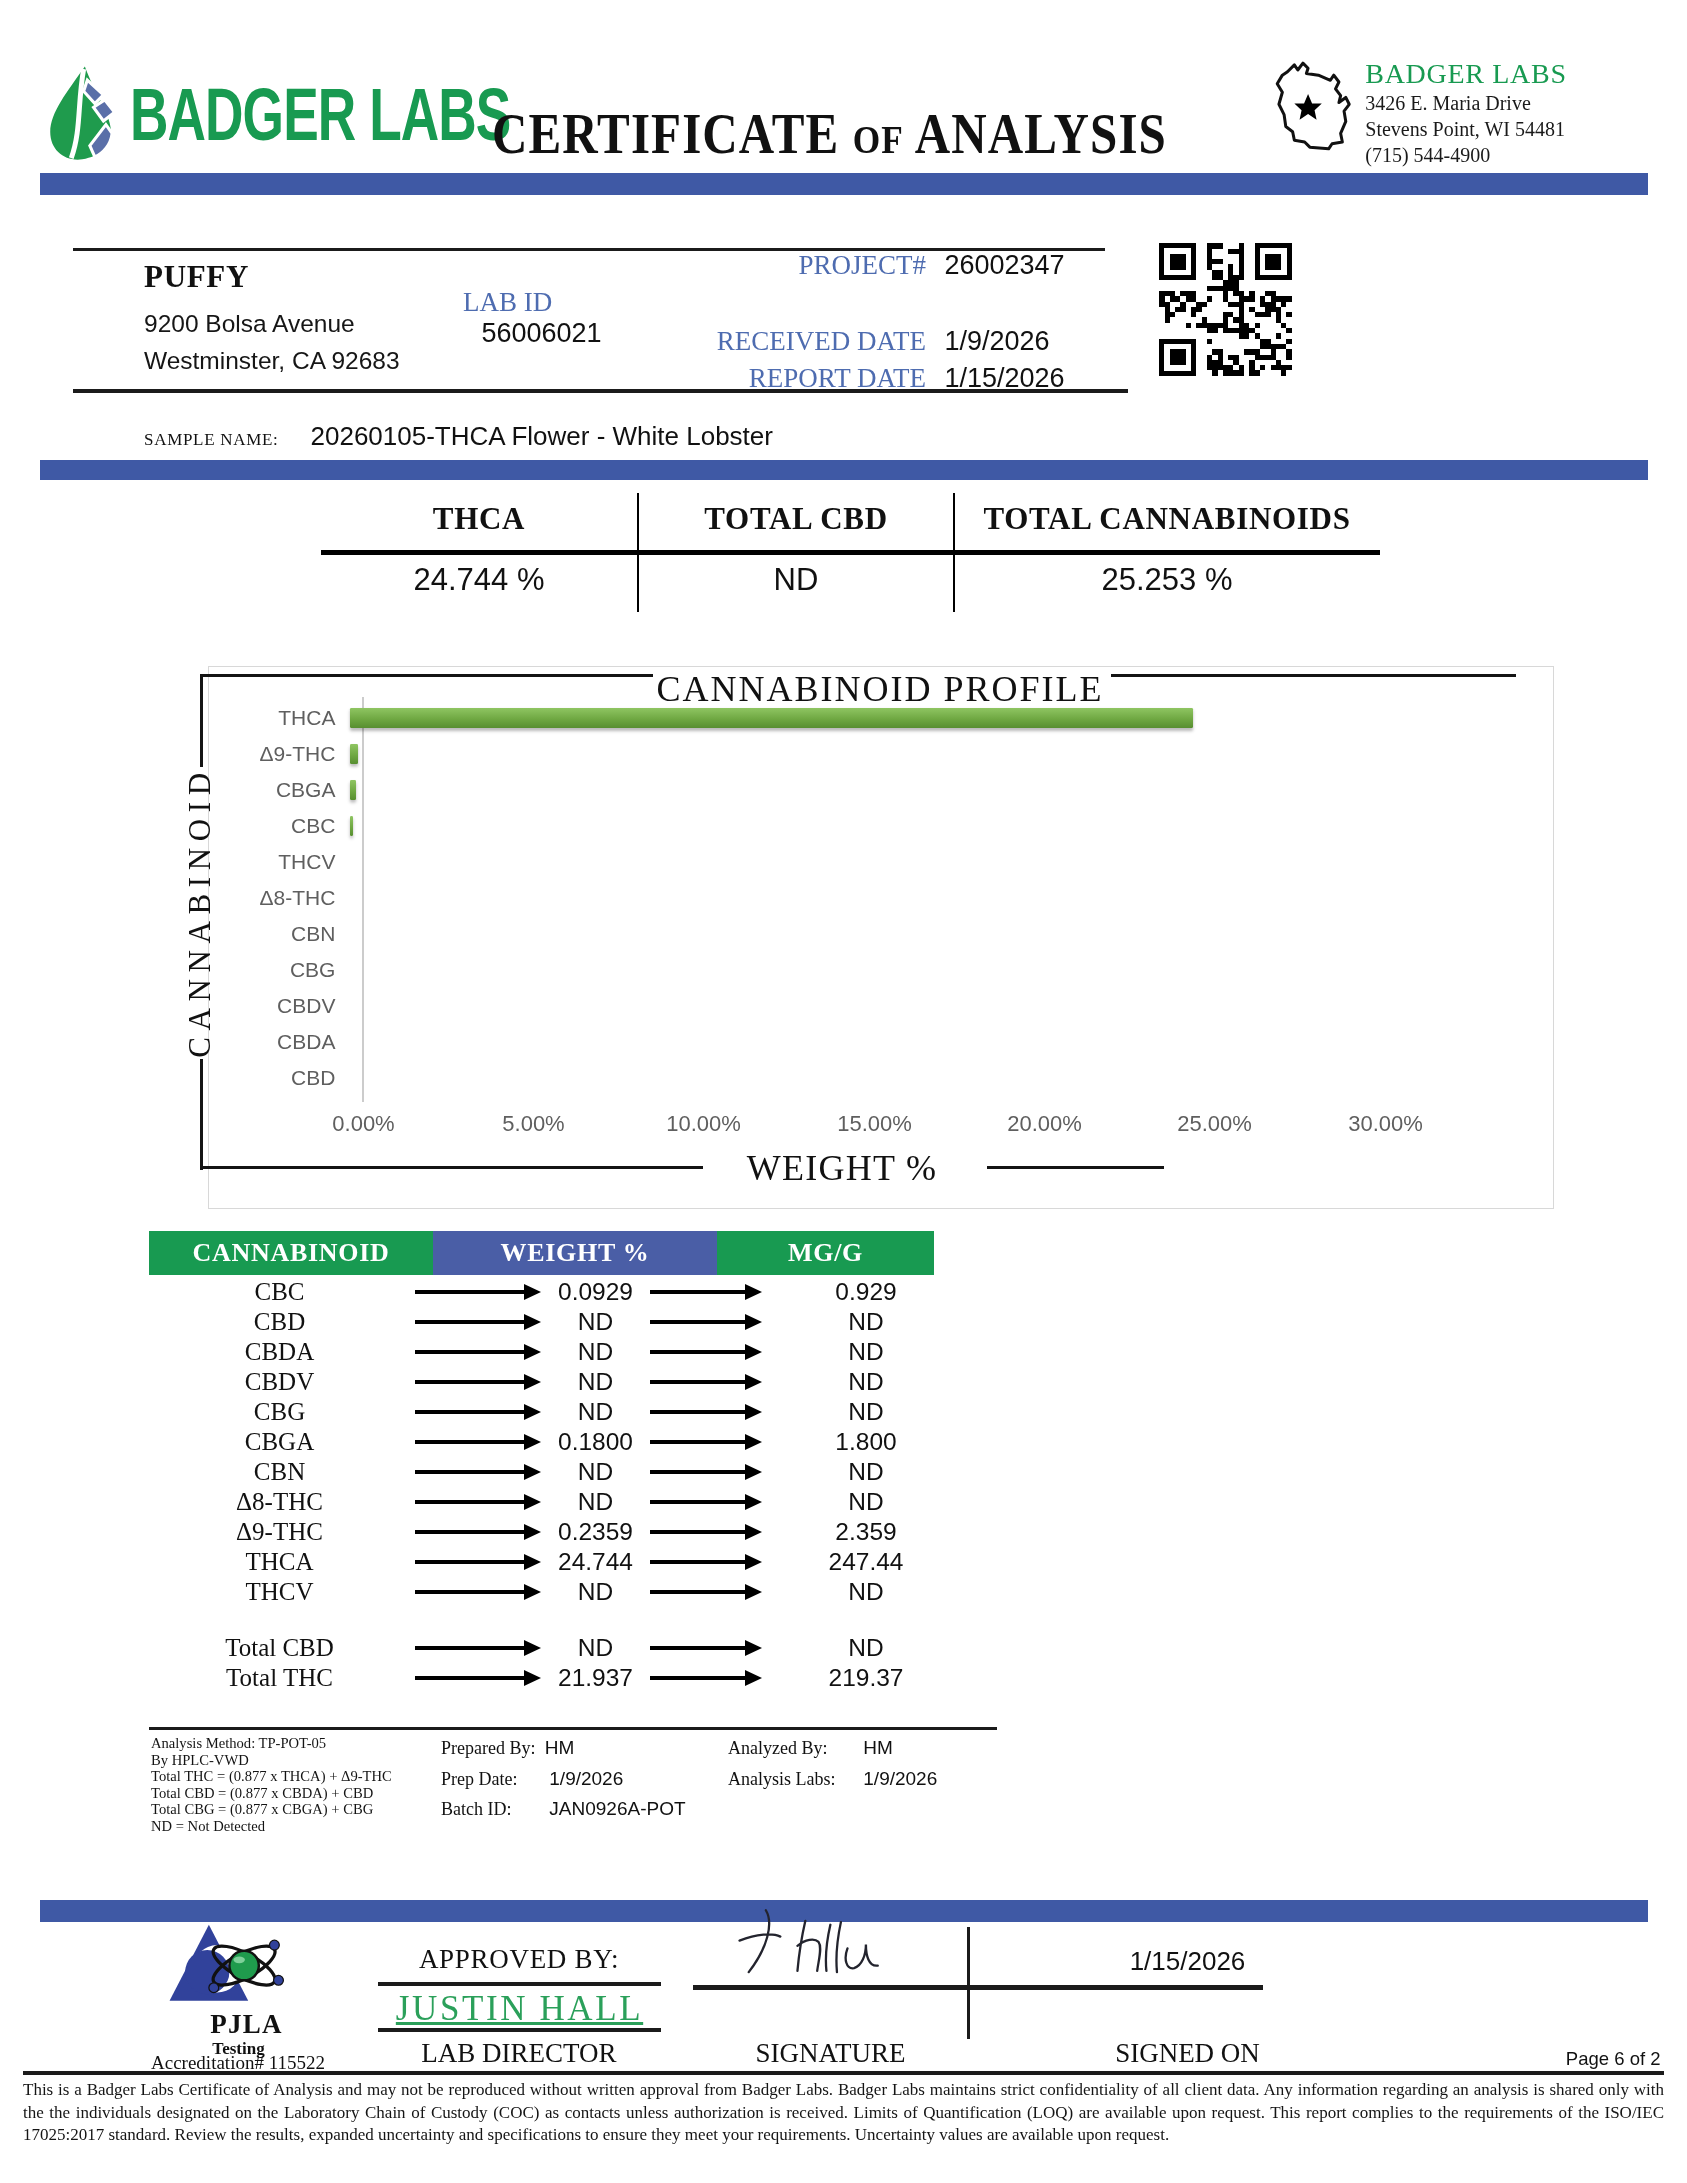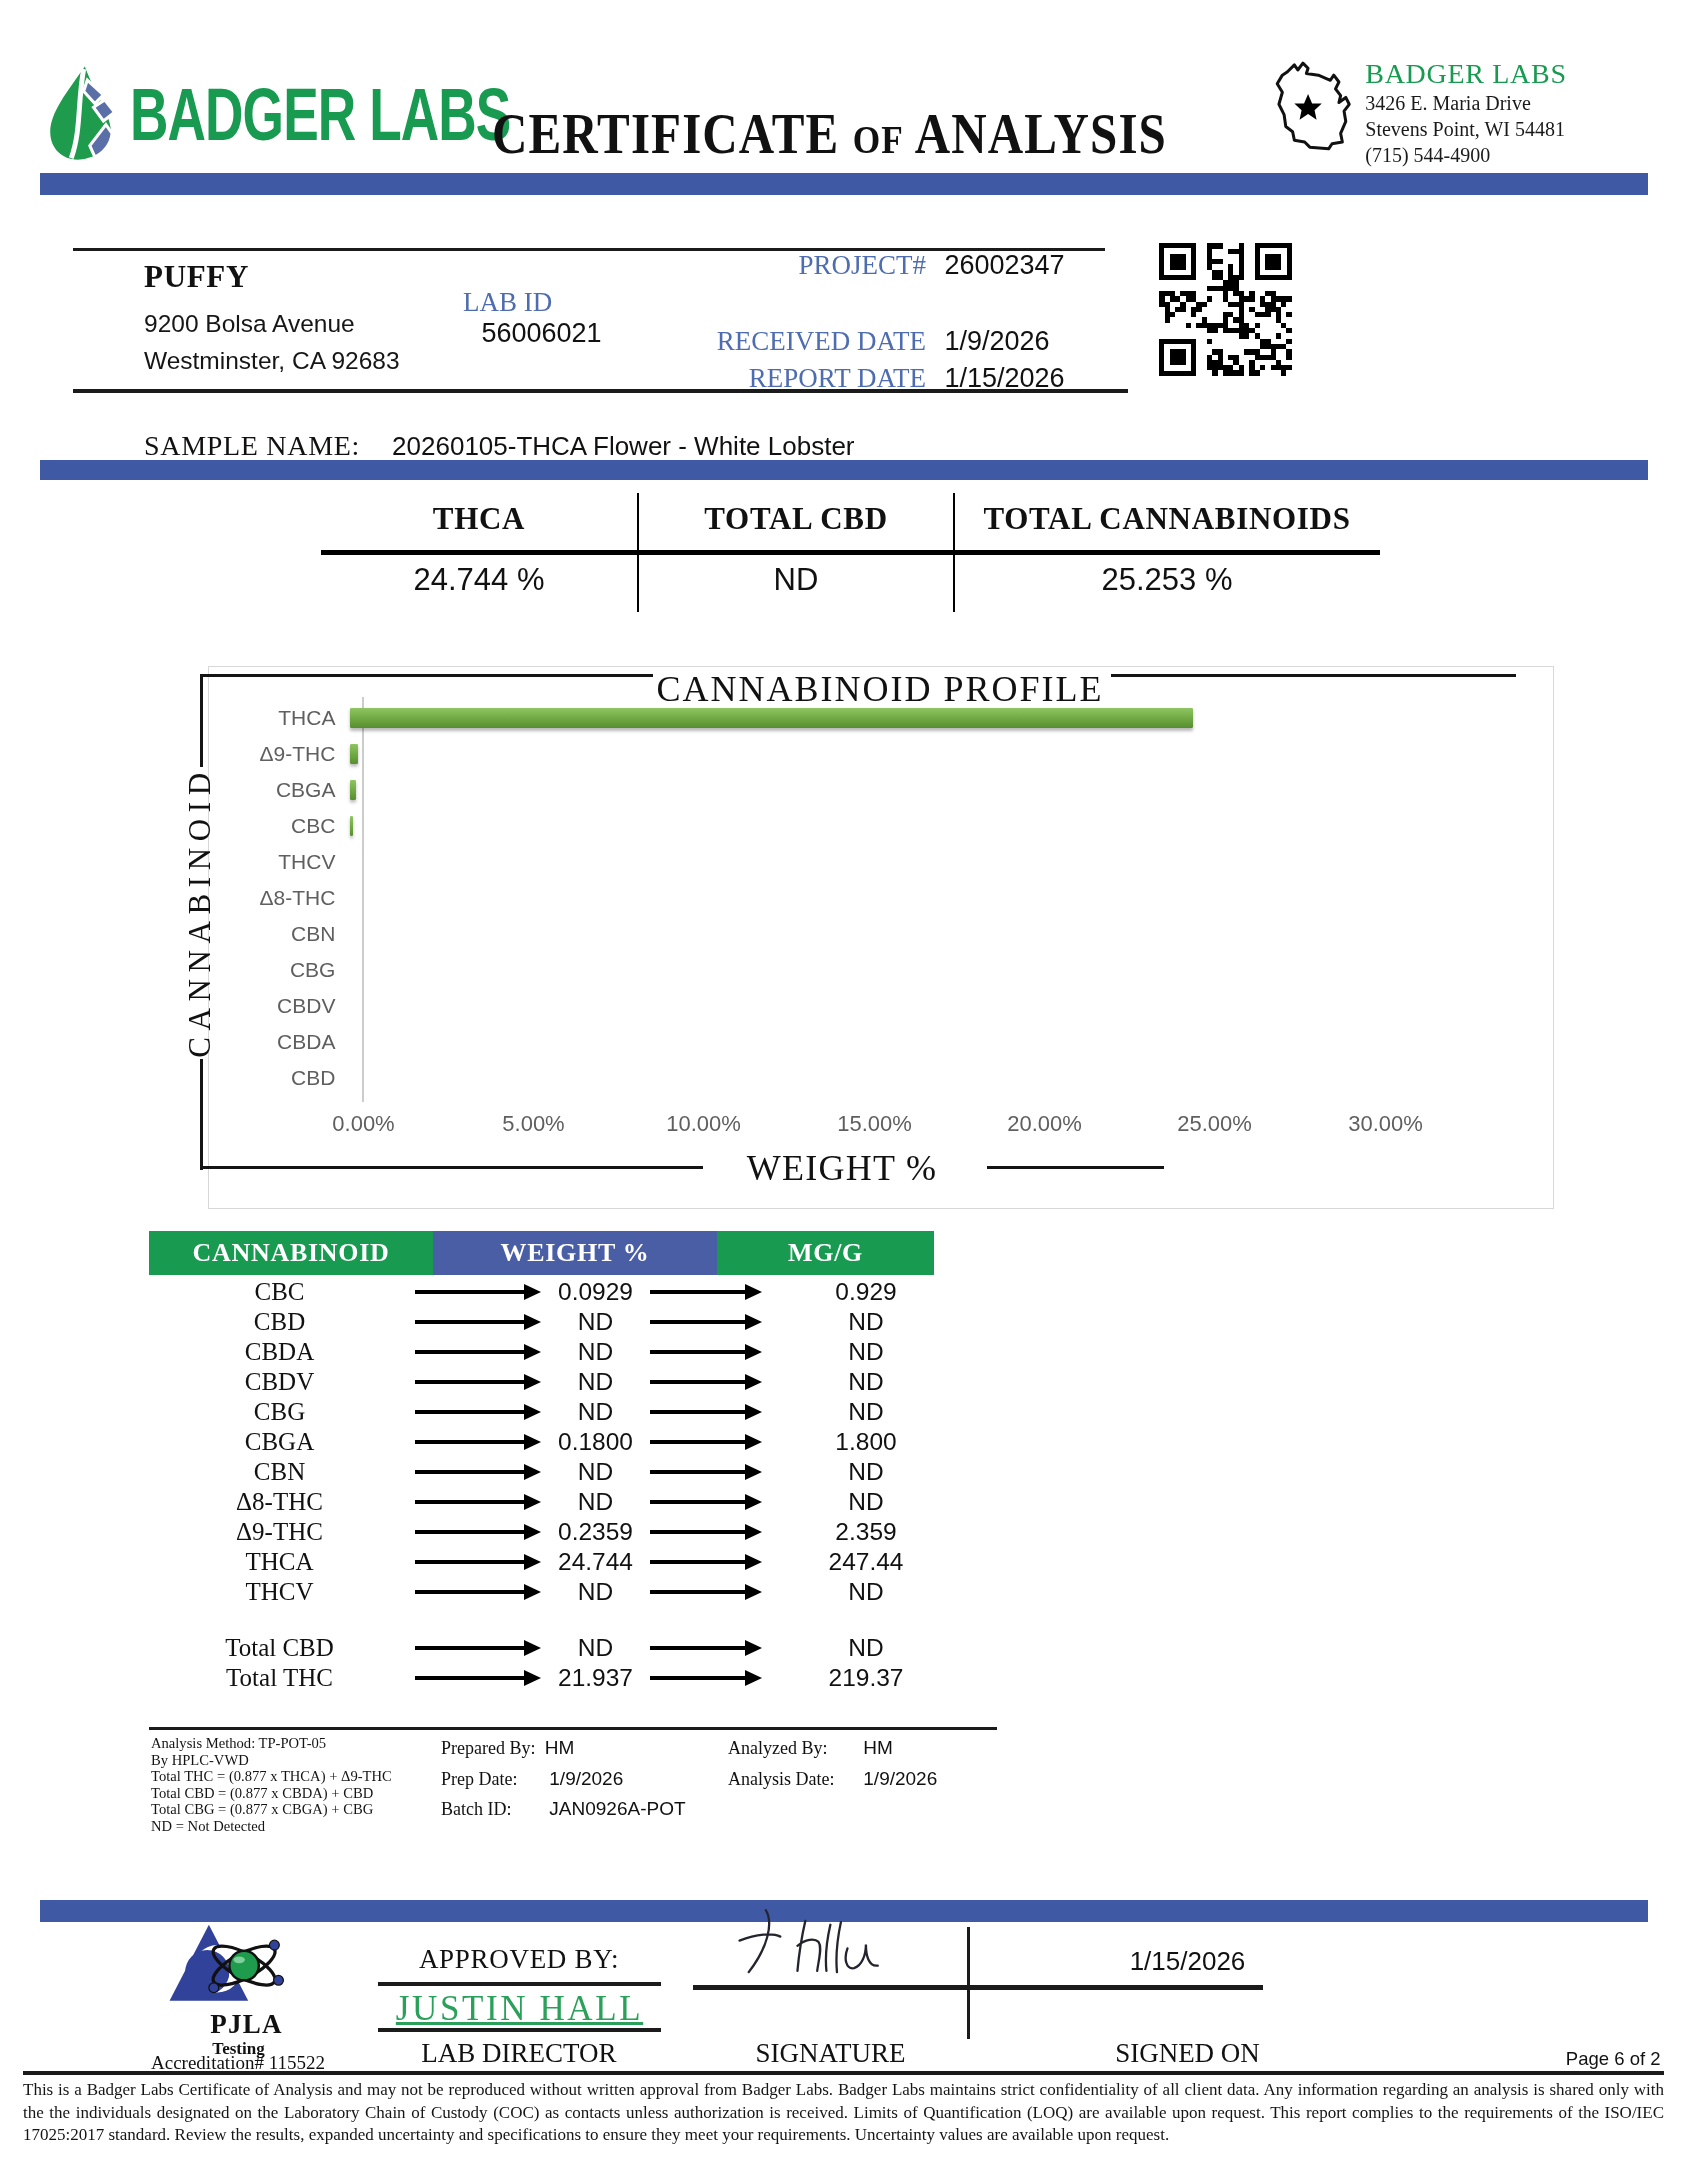--- a/index.html
+++ b/index.html
@@ -27,21 +27,21 @@
   .report-heading { position:absolute; left:142px; top:204px; display:flex; align-items:baseline; gap:12px; }
   .rh-accent { color:#4e6cb0; font-size:36px; }
   .rh-rest { color:#141414; font-size:29px; letter-spacing:0.7px; }
   .hline { position:absolute; background:#1b1b1b; }
   .client-name { position:absolute; left:144px; top:259px; font-weight:bold; font-size:31px; letter-spacing:0.7px; }
   .client-addr { position:absolute; left:144px; font-family:"Liberation Sans", sans-serif; font-size:24.5px; color:#161616; }
   .field-row { position:absolute; left:463px; width:681px; display:flex; align-items:baseline; }
   .f-label { flex:1; text-align:right; color:#4e6cb0; font-size:27px; }
   .f-value { width:218px; padding-left:18.5px; font-family:"Liberation Sans", sans-serif; font-size:27px; color:#111; }
   .sample-row { position:absolute; left:144px; top:401px; display:flex; align-items:baseline; }
-  .sample-label { font-size:28px; letter-spacing:0.7px;margin-top:29px; }
+  .sample-label { font-size:17px; letter-spacing:0.7px;margin-top:29px; }
   .sample-value { margin-left:32px; font-family:"Liberation Sans", sans-serif; font-size:26px; }
 
   
   .qr { position:absolute; left:1154px; top:238px; width:143px; height:143px; background:#fff; padding:5.3px; }
   .qr-modules { display:grid; grid-template-columns:repeat(25,5.3px); grid-auto-rows:5.3px; }
   .qm.on { background:#000; }
   .qr-finder { position:absolute; width:37px; height:37px; border:5.3px solid #000; background:#fff; }
   .qr-finder::after { content:''; position:absolute; inset:5.3px; background:#000; }
   .qf-tl { left:5.3px; top:5.3px; } .qf-tr { right:5.3px; top:5.3px; } .qf-bl { left:5.3px; bottom:5.3px; }
 
@@ -1097,21 +1097,21 @@
   </div>
   <div class="note-row" style="left:441px;top:1798px;">
     <span class="note-label" style="width:99px;">Batch ID:</span>
     <span class="note-value">JAN0926A-POT</span>
   </div>
   <div class="note-row" style="left:728px;top:1737px;">
     <span class="note-label" style="width:126px;">Analyzed By:</span>
     <span class="note-value">HM</span>
   </div>
   <div class="note-row" style="left:728px;top:1768px;">
-    <span class="note-label" style="width:126px;">Analysis Date:</span>
+    <span class="note-label" style="width:126px;">Analysis Labs:</span>
     <span class="note-value">1/9/2026</span>
   </div>
 
   <div class="band band3"></div>
 
   <div class="abs" style="left:144px;top:1923px;">
     <svg width="192" height="86" viewBox="0 0 180 105">
       <path d="M52 2 L100 95 L4 95 Z" fill="#31429b"></path>
       <circle cx="62" cy="56" r="29" fill="#fff"></circle>
       <circle cx="50" cy="60" r="27" fill="#31429b"></circle>

